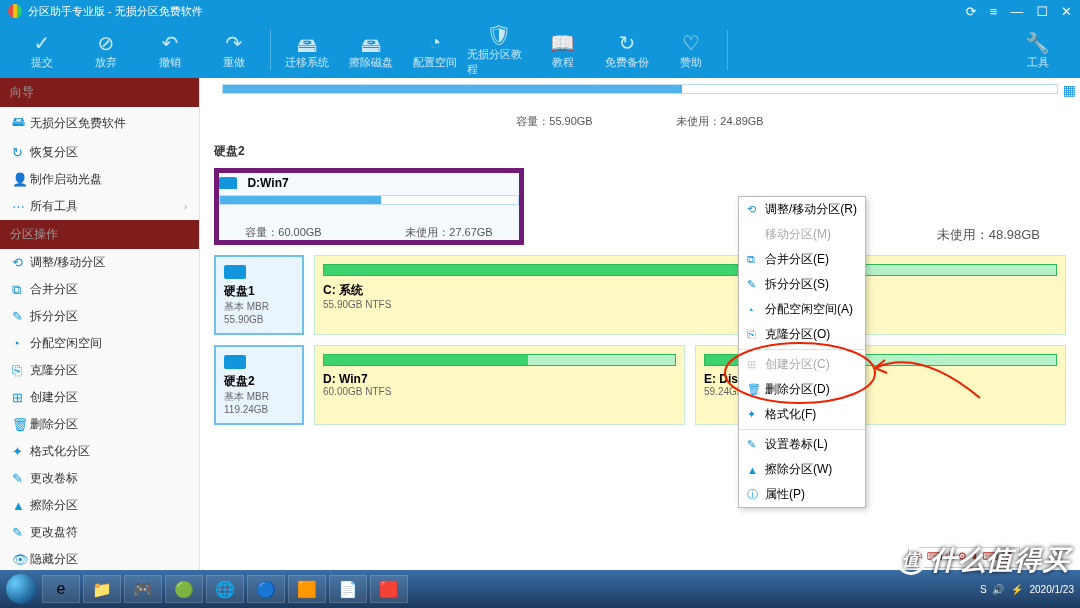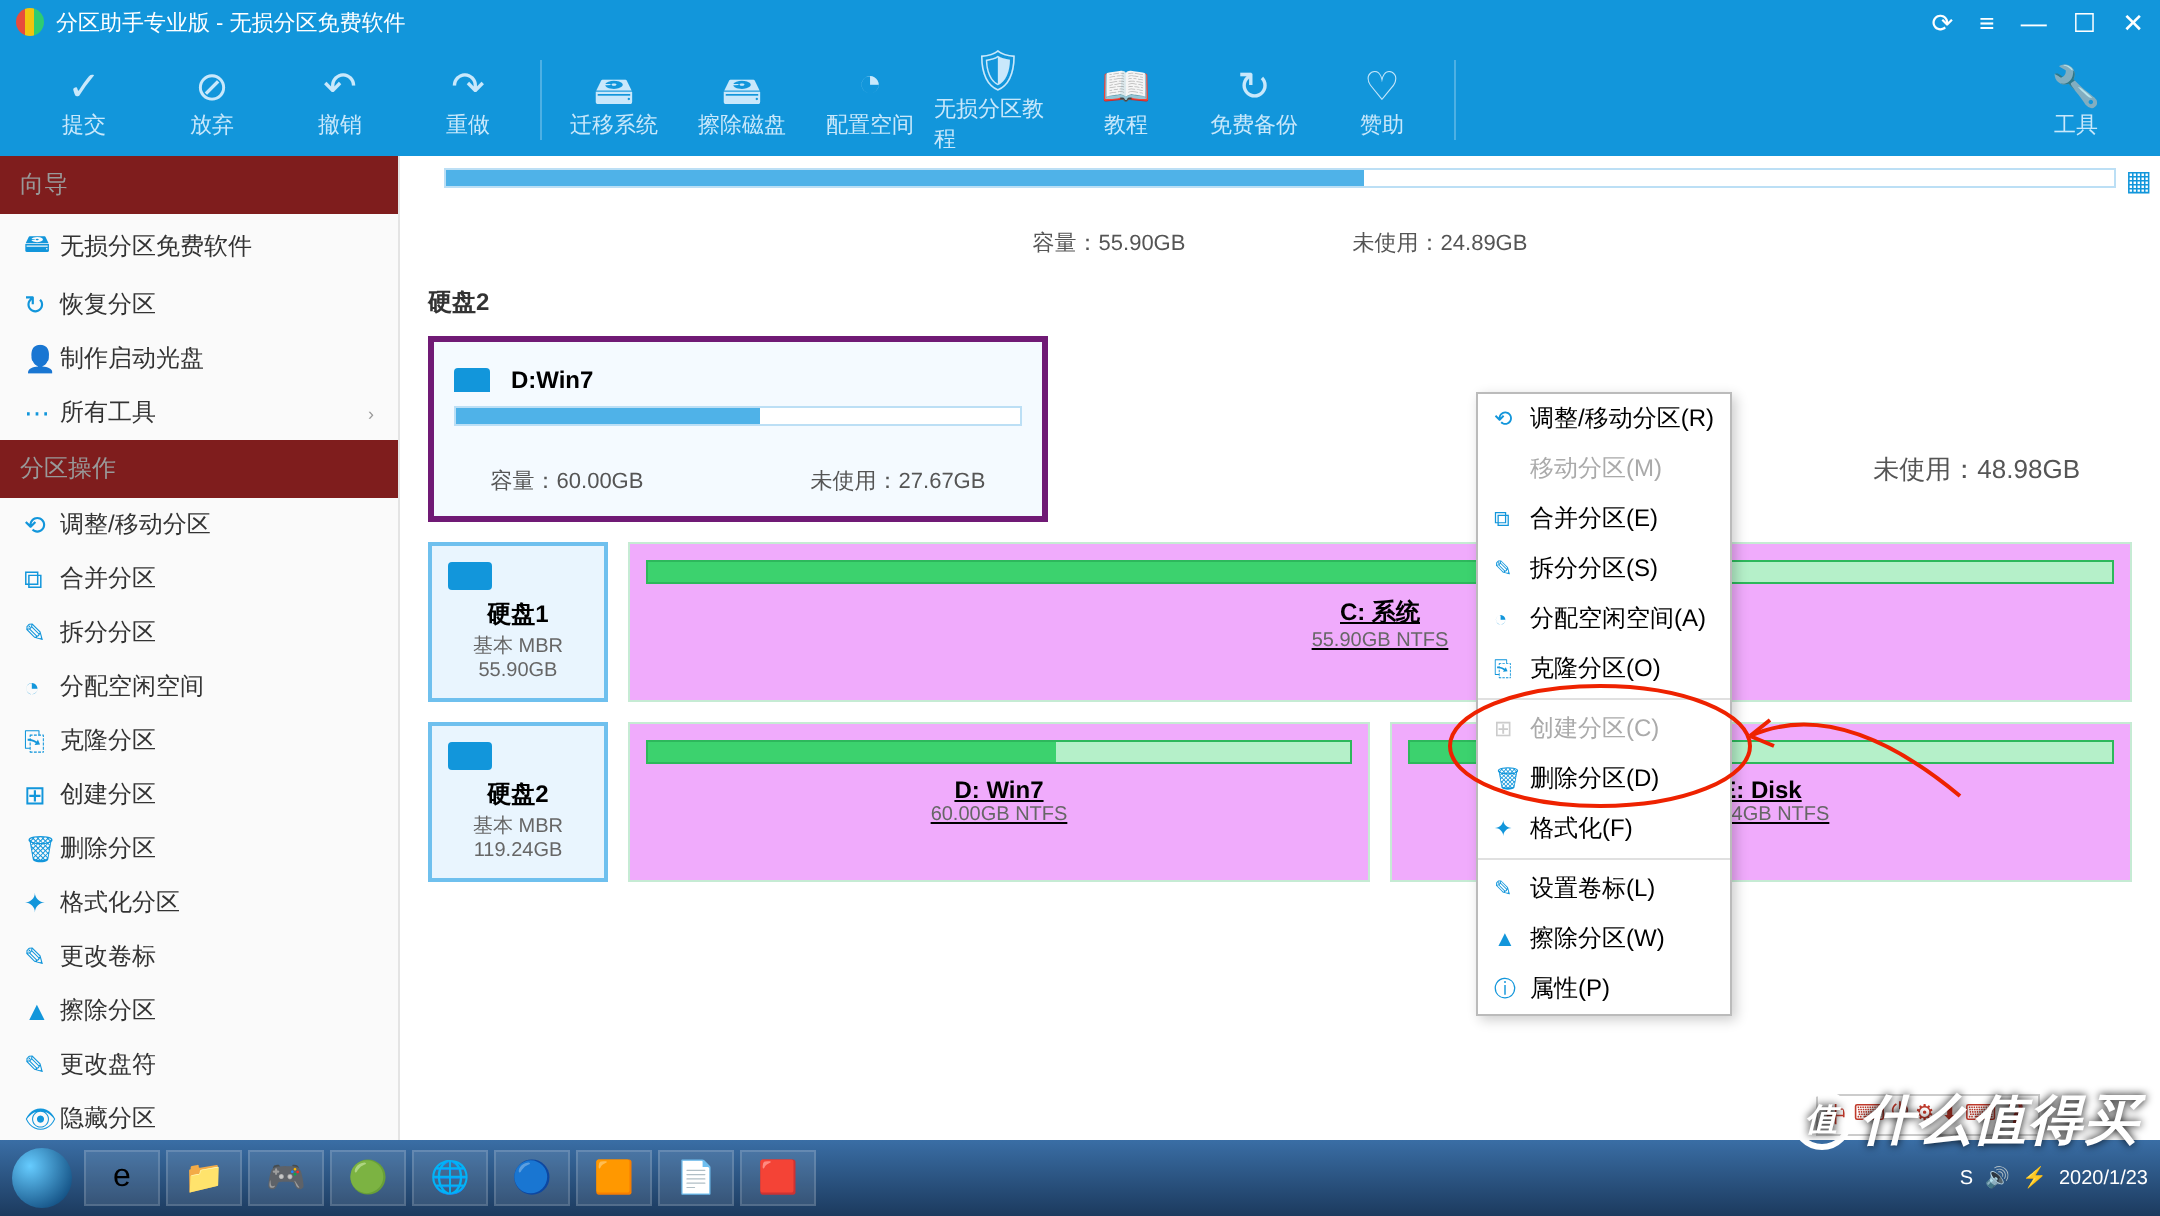--- a/index.html
+++ b/index.html
@@ -23,28 +23,28 @@
 .main { flex: 1; padding: 0 14px; overflow-y: auto; position: relative; background: #fff; }
 .view-ic { position: absolute; top: 4px; right: 4px; color: #1296db; font-size: 14px; cursor: pointer; }
 .pbox { margin: 6px 8px 14px; }
 .picon { display: inline-block; width: 18px; height: 12px; background: #1296db; border-radius: 2px 2px 0 0; margin-right: 6px; vertical-align: middle; }
 .pname { font-weight: bold; font-size: 12px; }
 .pbar { height: 10px; border: 1px solid #bcdff5; margin-top: 4px; position: relative; background: #fff; }
 .pbar .fill { height: 100%; background: #4fb2e8; }
 .pinfo { display: flex; font-size: 11px; color: #555; margin-top: 20px; justify-content: center; }
 .pinfo span:first-child { width: 160px; }
 .sec { font-size: 12px; font-weight: bold; margin: 4px 0 8px; color: #333; }
-.disks { display: flex; gap: 10px; margin-bottom: 10px; text-align: center; }
+.disks { display: flex; gap: 10px; margin-bottom: 10px; }
 .dcard { border: 1px solid #d9eefb; background: #f4faff; padding: 8px; width: 90px; font-size: 11px; }
 .dcard.sel { border: 2px solid #6fc0ee; background: #e9f5fe; }
 .dcard .dic { display: block; width: 22px; height: 14px; background: #1296db; border-radius: 2px; margin-bottom: 4px; }
 .dcard b { font-size: 12px; }
 .dcard .sub { color: #666; font-size: 10px; }
 .vols { flex: 1; display: flex; gap: 10px; }
-.vol { border: 1px solid #c6ebd4; background: #f0abfc; padding: 8px; flex: 1; font-size: 11px; text-decoration: underline; }
+.vol { border: 1px solid #c6ebd4; background: #fef9c3; padding: 8px; flex: 1; font-size: 11px; }
 .vbar { height: 12px; background: #3cd26e; border: 1px solid #2db85c; margin-bottom: 6px; position: relative; }
 .vbar .vf { position: absolute; right: 0; top: 0; bottom: 0; background: #b5f0c9; }
 .vol b { font-size: 12px; }
 .vol .sub { color: #666; font-size: 10px; }
 .ctxmenu { position: absolute; left: 538px; top: 118px; width: 128px; background: #fff; border: 1px solid #bbb; box-shadow: 2px 2px 6px rgba(0,0,0,.2); font-size: 12px; z-index: 50; }
 .ctxmenu .mi { display: flex; align-items: center; padding: 4px 8px; cursor: pointer; }
 .ctxmenu .mi .ic { color: #1296db; width: 18px; font-size: 11px; }
 .ctxmenu .mi.dis { color: #aaa; }
 .ctxmenu .mi.dis .ic { color: #ccc; }
 .ctxmenu .mi .ar { margin-left: auto; font-size: 9px; }
@@ -222,21 +222,21 @@
             <div class="fill" id="topfill" style="width: 55%;"></div>
           </div>
         <div class="pinfo">
           <span>容量：55.90GB</span>
           <span>未使用：24.89GB</span>
         </div>
       </div>
 
       <div class="sec">硬盘2</div>
 
-      <div class="pbox" style="border:3px solid #701a75;background:#f4faff;padding:10px;margin:0 0 10px;width:310px">
+      <div class="pbox" style="border:5px solid #701a75;background:#f4faff;margin:0 0 10px;width:310px">
         <span class="picon"></span>
         <span class="pname">D:Win7</span>
         <div class="pbar">
             <div class="fill" id="dfill" style="width: 54%;"></div>
           </div>
         <div class="pinfo">
           <span>容量：60.00GB</span>
           <span>未使用：27.67GB</span>
         </div>
       </div>

